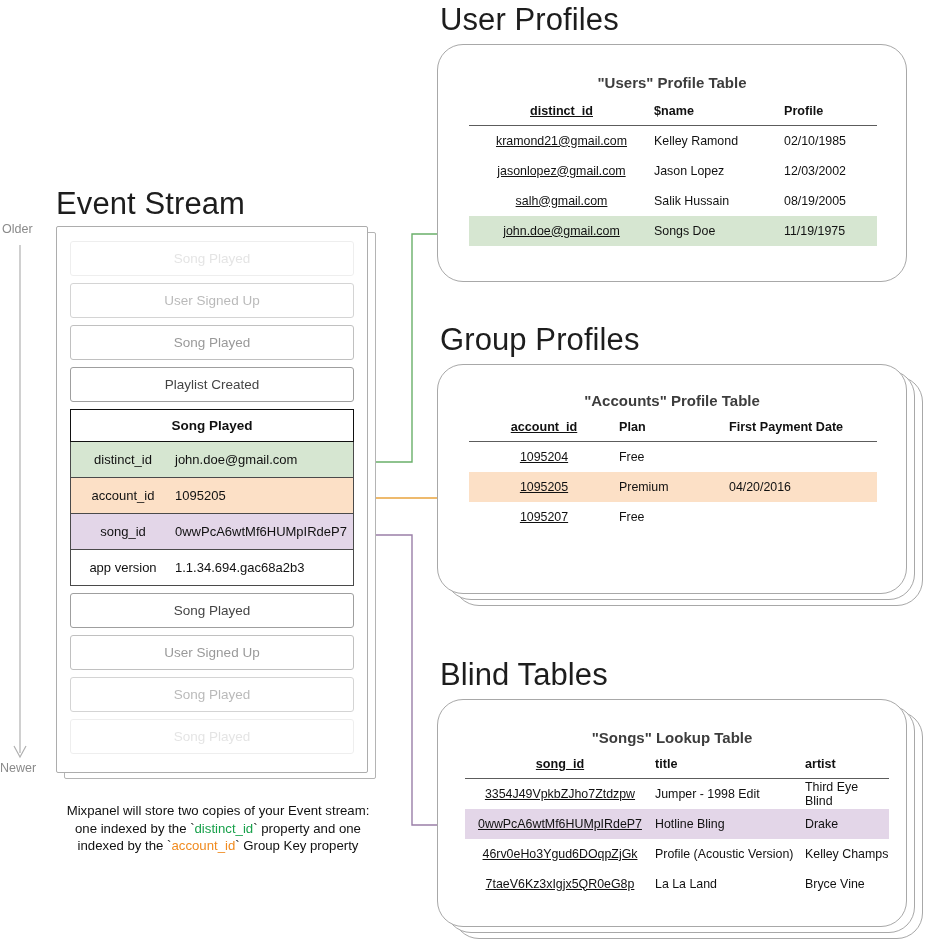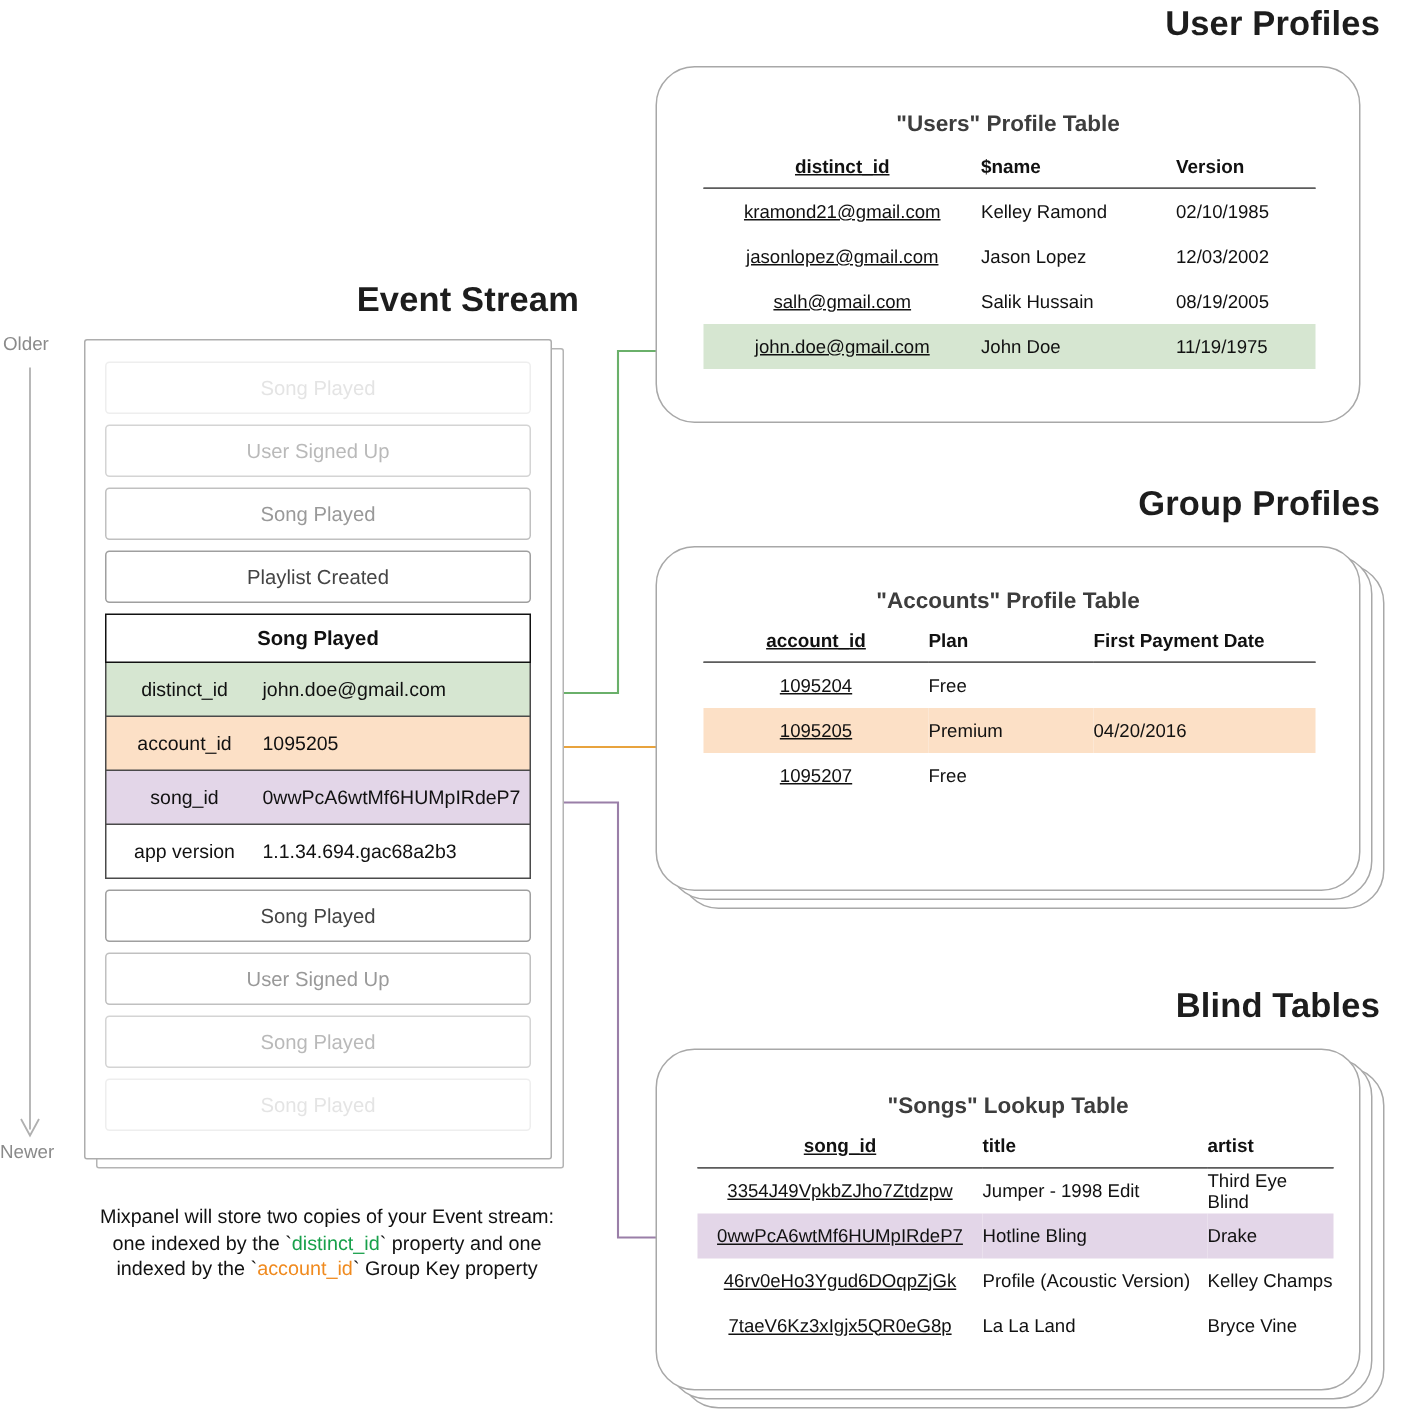--- a/index.html
+++ b/index.html
@@ -12,24 +12,24 @@
     position: relative;
     width: 941px;
     height: 951px;
     overflow: hidden;
     background: #ffffff;
   }
 
   
   .section-title {
     position: absolute;
-    font-size: 23px;
-    font-weight: 700;
+    font-size: 31px;
+    font-weight: 400;
     color: #1d1d1d;
-    text-align: right;
+    text-align: left;
     letter-spacing: 0.1px;
     white-space: nowrap;
   }
 
   
   .tl-label {
     position: absolute;
     font-size: 12.5px;
     color: #8a8a8a;
     white-space: nowrap;
@@ -249,42 +249,42 @@
   <div class="section-title" style="left:440px; top:2px; width:480px;">User Profiles</div>
 
   <div class="panel" style="left:437px; top:44px; width:480px; height:242px;">
     <div class="card-face" style="left:0; top:0; width:470px; height:238px;"></div>
     <div class="panel-title" style="top:30px; width:470px;">"Users" Profile Table</div>
     <table class="dt" id="users-table" style="left:32px; top:60px; width:408px;">
       <thead>
           <tr>
             <th class="k" style="width: 185px;"><span class="u">distinct_id</span></th>
             <th style="width: 130px;">$name</th>
-            <th style="width: auto;">Version</th>
+            <th style="width: auto;">Profile</th>
           </tr>
         </thead>
       <tbody>
           <tr>
             <td class="k"><span>kramond21@gmail.com</span></td>
             <td>Kelley Ramond</td>
             <td>02/10/1985</td>
           </tr>
           <tr>
             <td class="k"><span>jasonlopez@gmail.com</span></td>
             <td>Jason Lopez</td>
             <td>12/03/2002</td>
           </tr>
           <tr>
             <td class="k"><span>salh@gmail.com</span></td>
             <td>Salik Hussain</td>
             <td>08/19/2005</td>
           </tr>
           <tr class="hl-green">
             <td class="k"><span>john.doe@gmail.com</span></td>
-            <td>John Doe</td>
+            <td>Songs Doe</td>
             <td>11/19/1975</td>
           </tr>
         </tbody>
     </table>
   </div>
 
   <div class="section-title" style="left:440px; top:322px; width:480px;">Group Profiles</div>
 
   <div class="panel" style="left:437px; top:364px; width:490px; height:248px;">
     <div class="card-stack" style="left:16px; top:12px; width:470px; height:230px;"></div>

